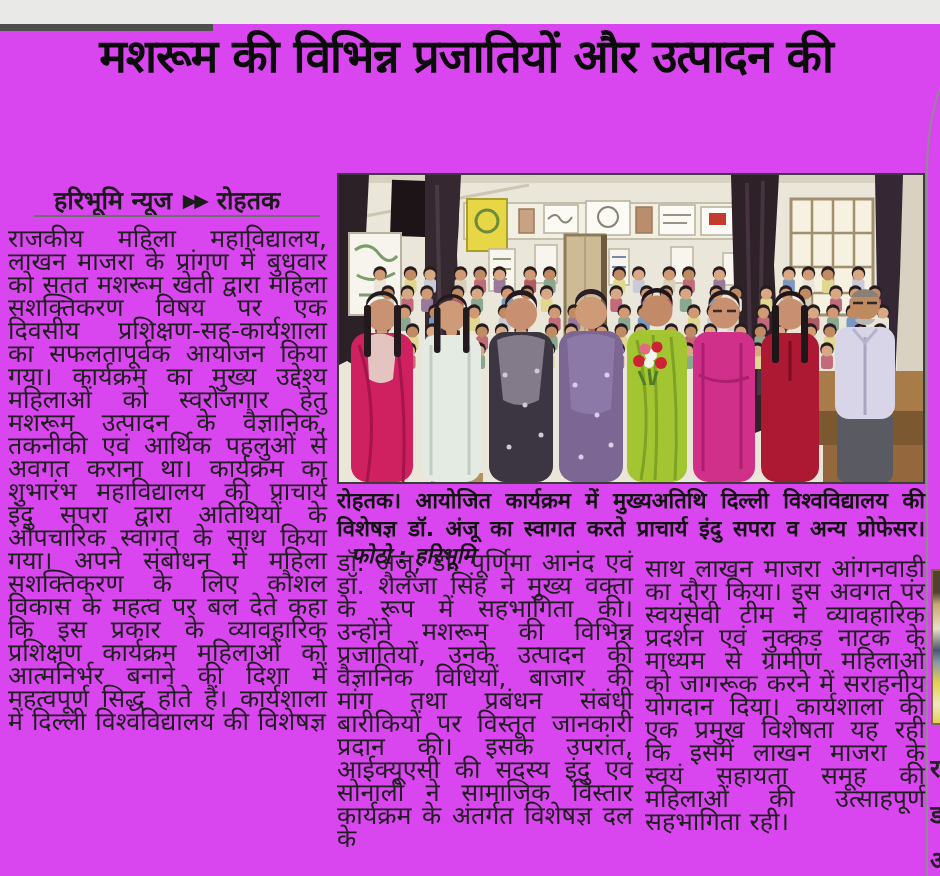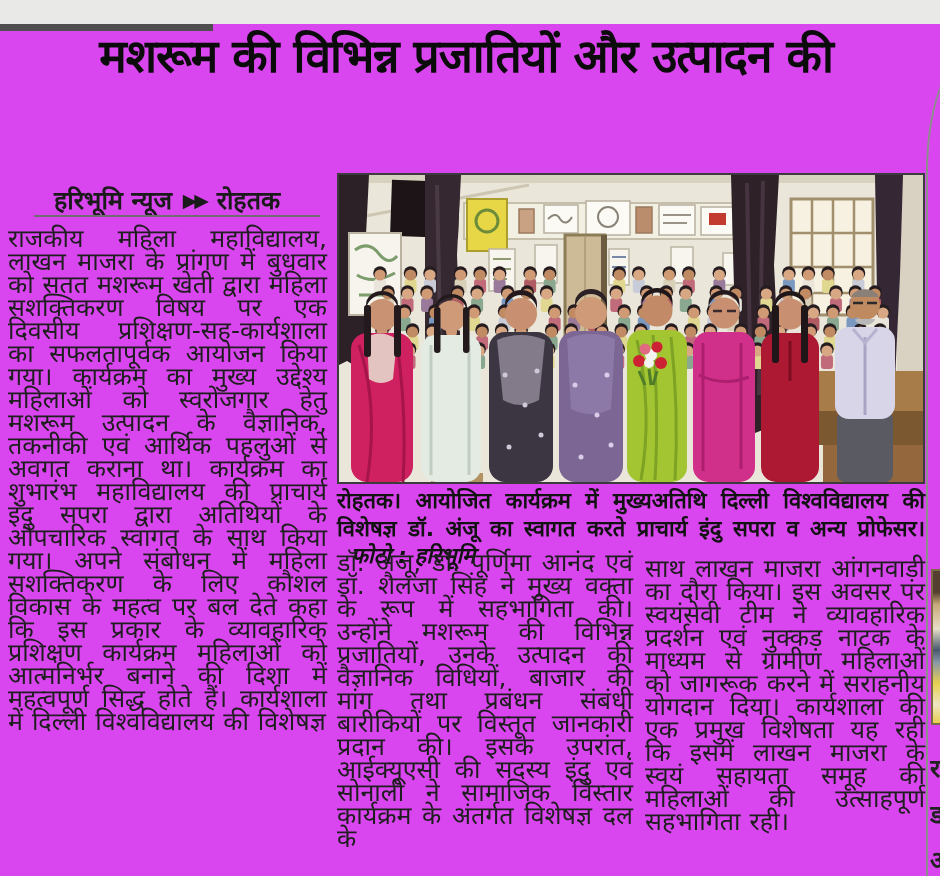--- a/index.html
+++ b/index.html
@@ -552,21 +552,21 @@
     </svg>
   </div>
 
   <div class="caption">
     <span style="font-weight:800;">रोहतक।</span>
     <span>आयोजित कार्यक्रम में मुख्यअतिथि दिल्ली विश्वविद्यालय की विशेषज्ञ डॉ. अंजू का स्वागत करते प्राचार्य इंदु सपरा व अन्य प्रोफेसर।</span>
     <span class="credit">फोटो : हरिभूमि</span>
   </div>
 
   <div class="bodytext col-mid">डॉ. अंजू, डॉ. पूर्णिमा आनंद एवं डॉ. शैलजा सिंह ने मुख्य वक्ता के रूप में सहभागिता की। उन्होंने मशरूम की विभिन्न प्रजातियों, उनके उत्पादन की वैज्ञानिक विधियों, बाजार की मांग तथा प्रबंधन संबंधी बारीकियों पर विस्तृत जानकारी प्रदान की। इसके उपरांत, आईक्यूएसी की सदस्य इंदु एवं सोनाली ने सामाजिक विस्तार कार्यक्रम के अंतर्गत विशेषज्ञ दल के</div>
-  <div class="bodytext col-right">साथ लाखन माजरा आंगनवाड़ी का दौरा किया। इस अवसर पर स्वयंसेवी टीम ने व्यावहारिक प्रदर्शन एवं नुक्कड़ नाटक के माध्यम से ग्रामीण महिलाओं को जागरूक करने में सराहनीय योगदान दिया। कार्यशाला की एक प्रमुख विशेषता यह रही कि इसमें लाखन माजरा के स्वयं सहायता समूह की महिलाओं की उत्साहपूर्ण सहभागिता रही।</div>
+  <div class="bodytext col-right">साथ लाखन माजरा आंगनवाड़ी का दौरा किया। इस अवगत पर स्वयंसेवी टीम ने व्यावहारिक प्रदर्शन एवं नुक्कड़ नाटक के माध्यम से ग्रामीण महिलाओं को जागरूक करने में सराहनीय योगदान दिया। कार्यशाला की एक प्रमुख विशेषता यह रही कि इसमें लाखन माजरा के स्वयं सहायता समूह की महिलाओं की उत्साहपूर्ण सहभागिता रही।</div>
 
   <div class="edge-rule"></div>
   <div class="edge-photo"></div>
   <div class="edge-char" style="top:726px;">र</div>
   <div class="edge-char" style="top:772px;">ड</div>
   <div class="edge-char" style="top:818px;">अ</div>
 
 </div>
 
 </body></html>

